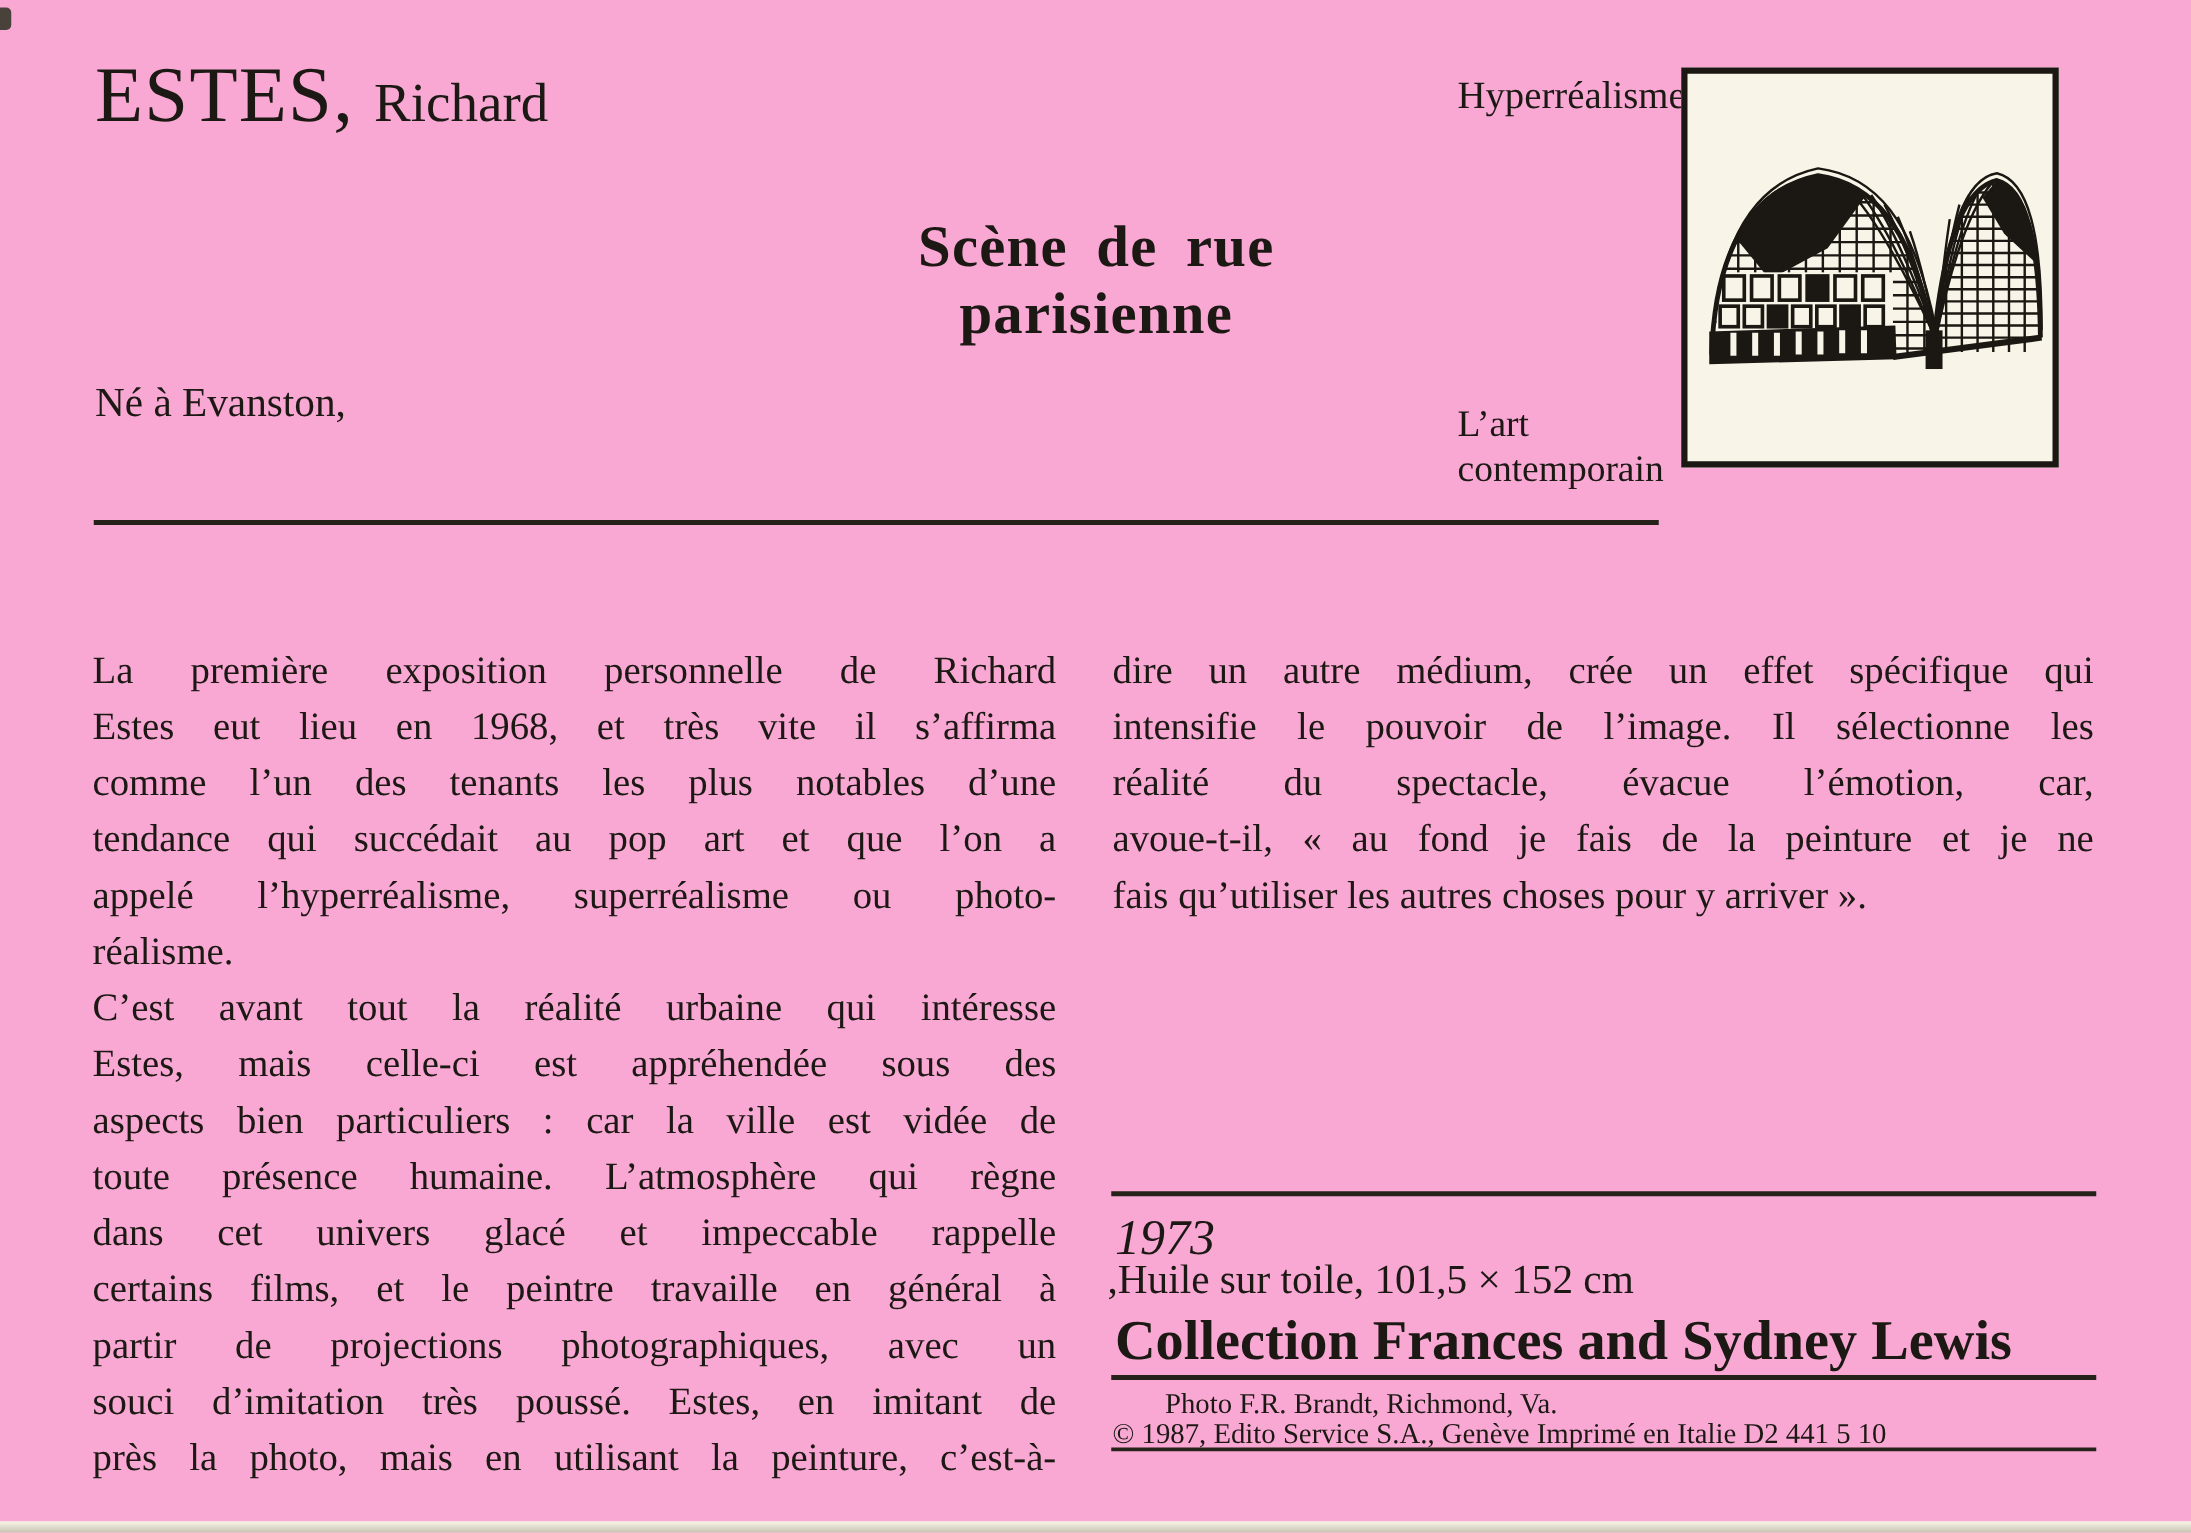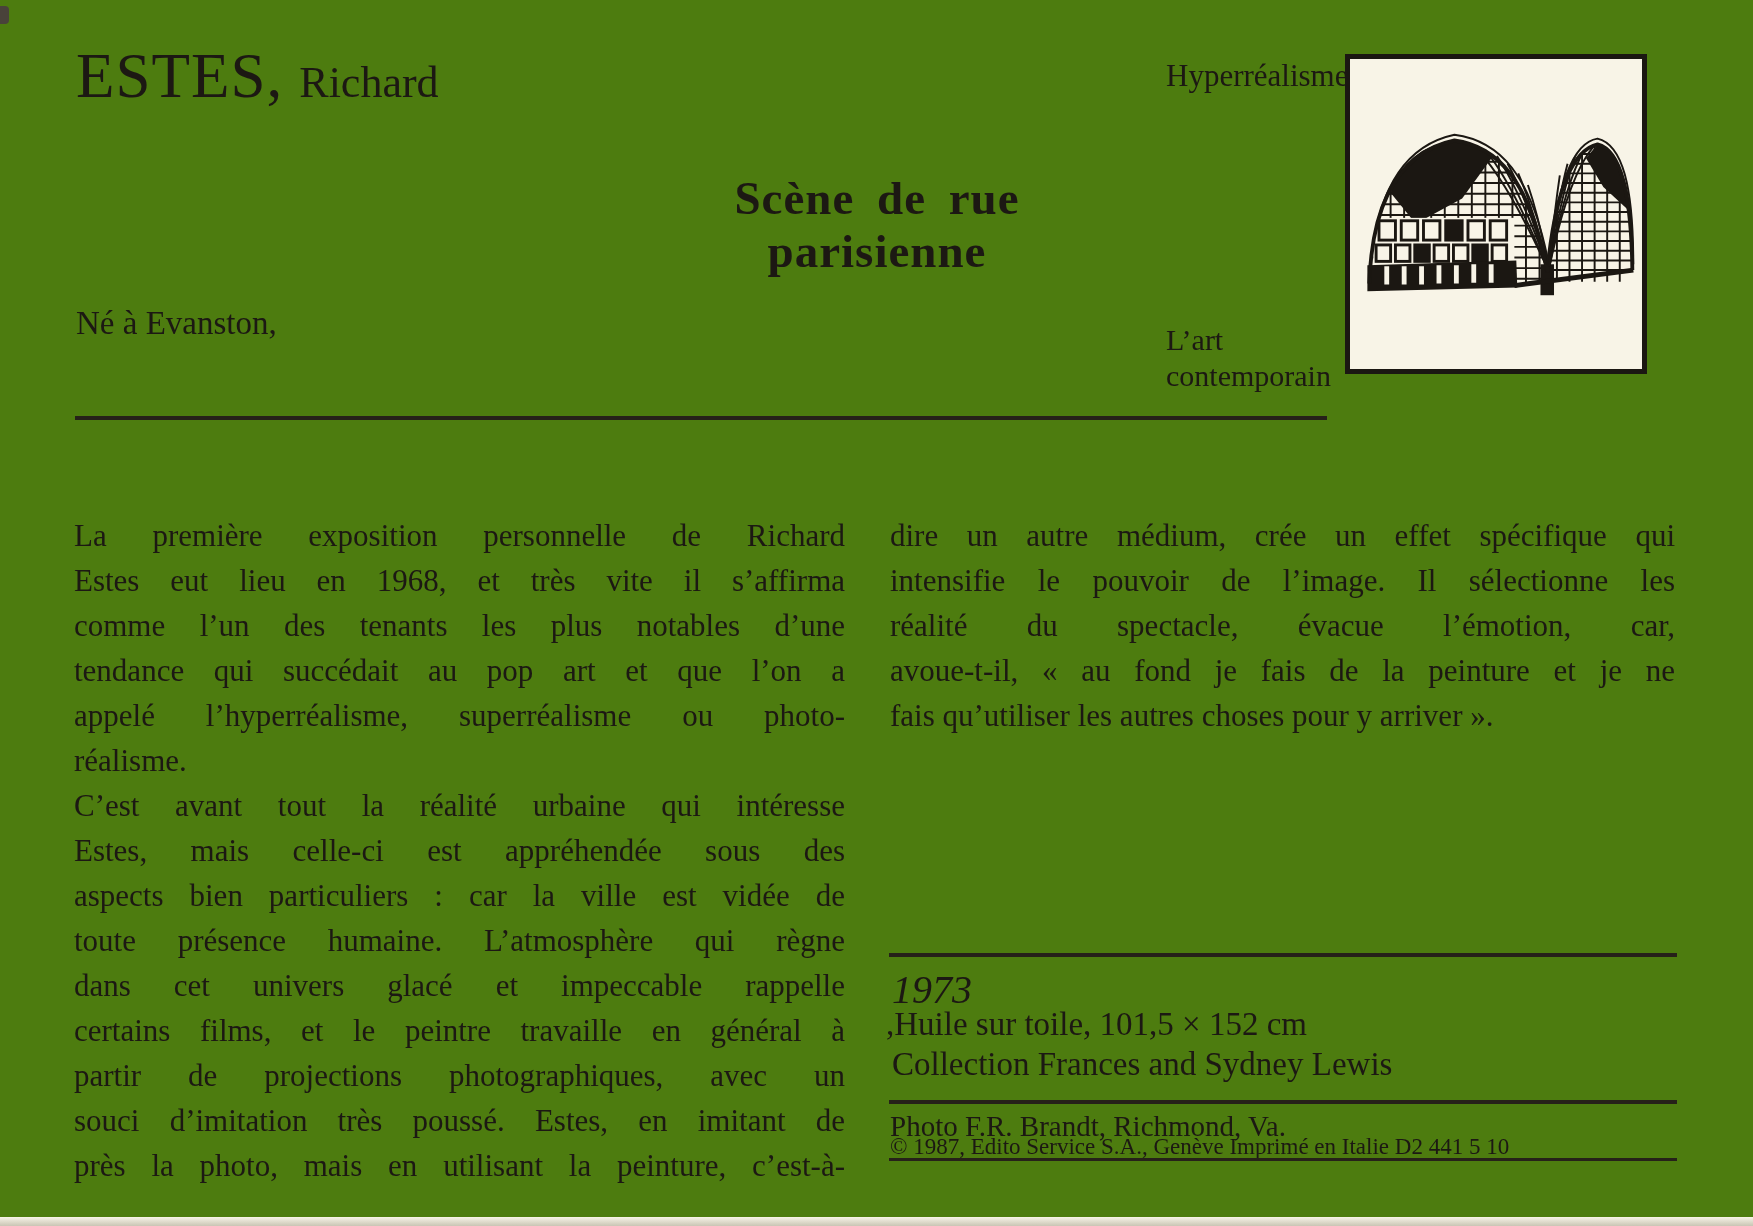--- a/index.html
+++ b/index.html
@@ -1,19 +1,19 @@
 <!DOCTYPE html>
 <html><head>
 <meta charset="utf-8">
 <style>
   html,body{margin:0;padding:0;}
   body{width:1753px;height:1226px;overflow:hidden;background:#e8e4d6;}
   .card{
     position:relative;width:1753px;height:1226px;
-    background:#4d7c0f;
+    background:#f9a8d4;
     color:#1c1813;
     font-family:"Liberation Serif","DejaVu Serif",serif;
   }
   .abs{position:absolute;}
   
   .artist{left:76px;top:40px;white-space:nowrap;}
   .artist .surname{font-size:63px;letter-spacing:1px;}
   .artist .firstname{font-size:44px;margin-left:16px;}
   .title{left:477px;top:172px;width:800px;text-align:center;
          font-size:47px;font-weight:bold;line-height:53px;
@@ -31,22 +31,22 @@
   .col-left{left:74px;width:771px;}
   .col-right{left:890px;width:785px;}
   .bodyline{text-align:left;}
   .bodyline.just{text-align:justify;text-align-last:justify;}
   
   .rule-c1{left:889px;top:953px;width:788px;height:4px;}
   .rule-c2{left:889px;top:1100px;width:788px;height:4px;}
   .rule-c3{left:889px;top:1158px;width:788px;height:3px;}
   .year{left:892px;top:966px;font-size:40px;font-style:italic;}
   .medium{left:886px;top:1006px;font-size:33px;}
-  .collection{left:892px;top:1046px;font-size:33px;font-weight:normal;}
-  .credit-photo{left:890px;top:1110px;font-size:29px;}
+  .collection{left:892px;top:1046px;font-size:45px;font-weight:bold;}
+  .credit-photo{left:932px;top:1110px;font-size:23px;}
   .credit-copy{left:890px;top:1134px;font-size:23px;}
   
   .speck{left:0;top:6px;width:9px;height:18px;background:#49423a;border-radius:0 4px 4px 0;}
   .bottom-edge{left:0;bottom:0;width:100%;height:9px;
                background:linear-gradient(#f8f4e7,#c9c5b4);}
 </style>
 </head>
 <body>
 
 <div class="card">

